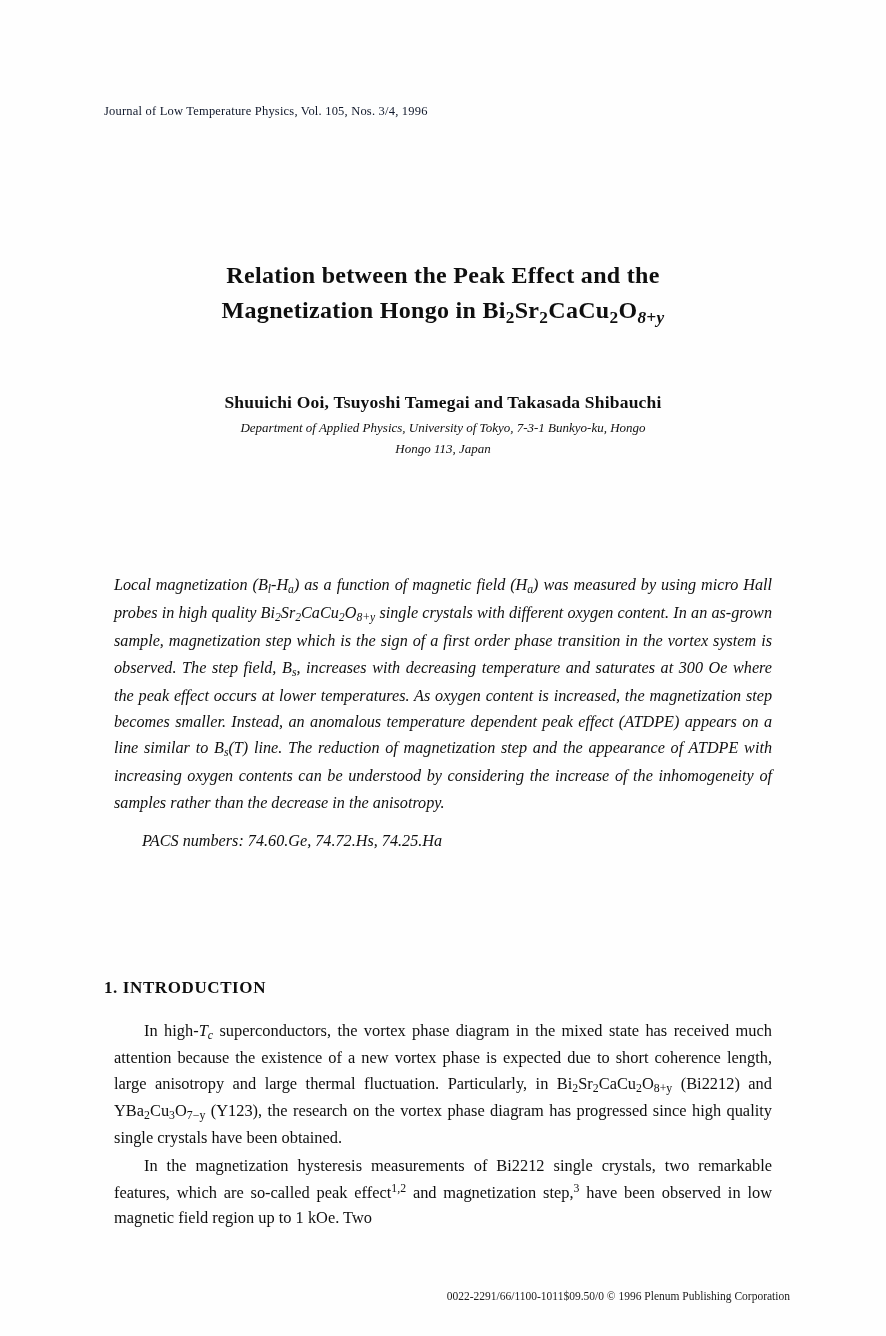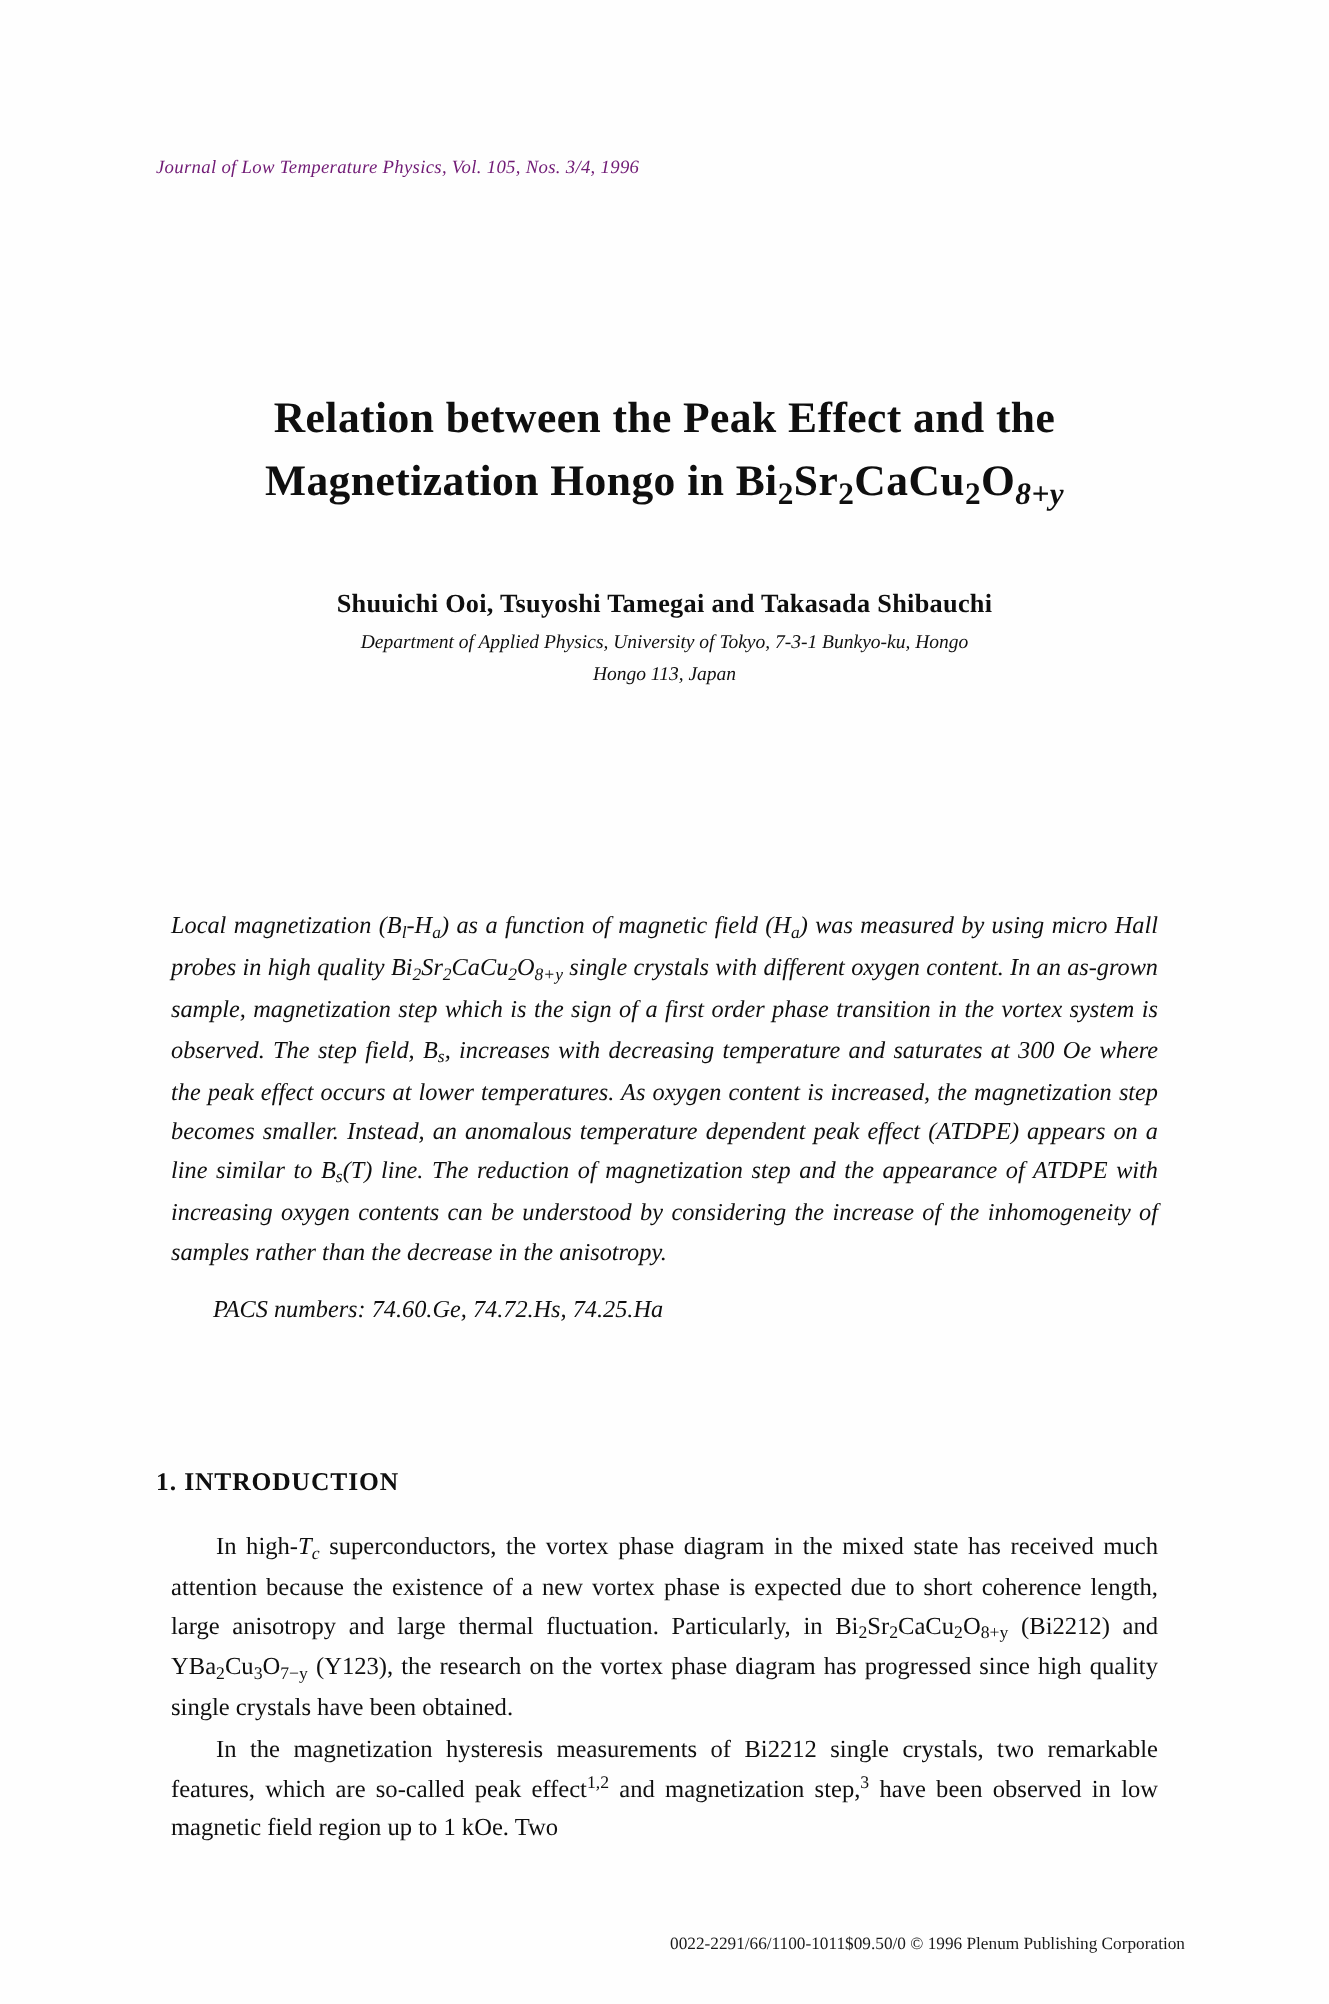--- a/index.html
+++ b/index.html
@@ -19,32 +19,31 @@
     position: absolute;
     top: 0; left: 0;
     width: 886px;
     height: 1336px;
     background: #fefefe;
   }
   .journal-ref {
     position: absolute;
     top: 104px;
     left: 104px;
-    font-style: italic;
     font-size: 12.5px;
     letter-spacing: 0.2px;
-    color: #701a75;
+    color: #0f172a;
   }
   .title {
     position: absolute;
     top: 258px;
     left: 104px;
     width: 678px;
     text-align: center;
-    font-size: 29px;
+    font-size: 24px;
     font-weight: bold;
     line-height: 1.45;
     letter-spacing: 0.3px;
   }
   .authors {
     position: absolute;
     top: 371px;
     left: 104px;
     width: 678px;
     text-align: center;
@@ -58,21 +57,21 @@
     top: 418px;
     left: 124px;
     width: 638px;
     text-align: center;
     font-style: italic;
     font-size: 13px;
     line-height: 1.6;
   }
   .abstract {
     position: absolute;
-    top: 604px;
+    top: 572px;
     left: 114px;
     width: 658px;
     font-style: italic;
     font-size: 16.2px;
     line-height: 1.62;
     text-align: justify;
   }
   .abstract p {
     margin: 0;
   }

